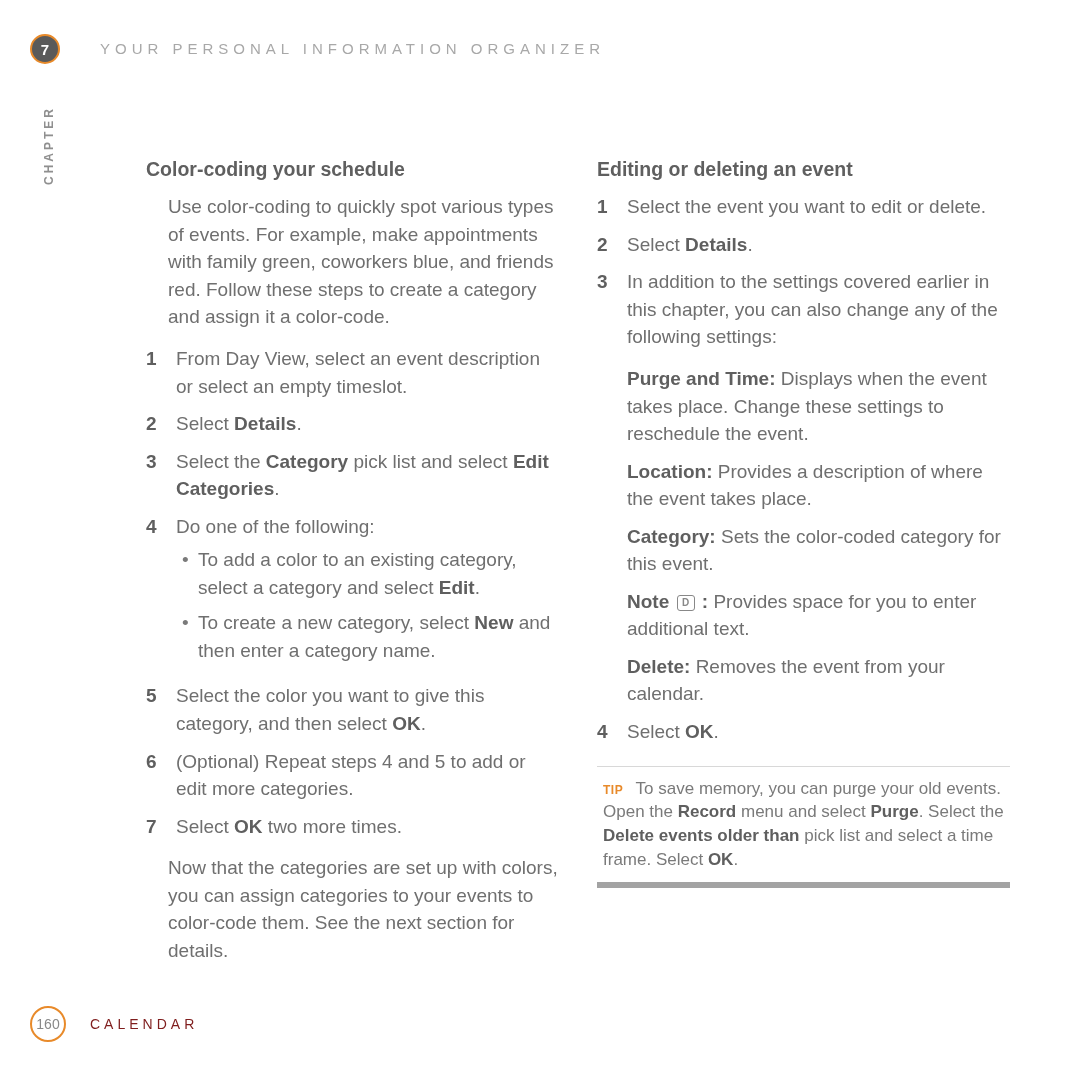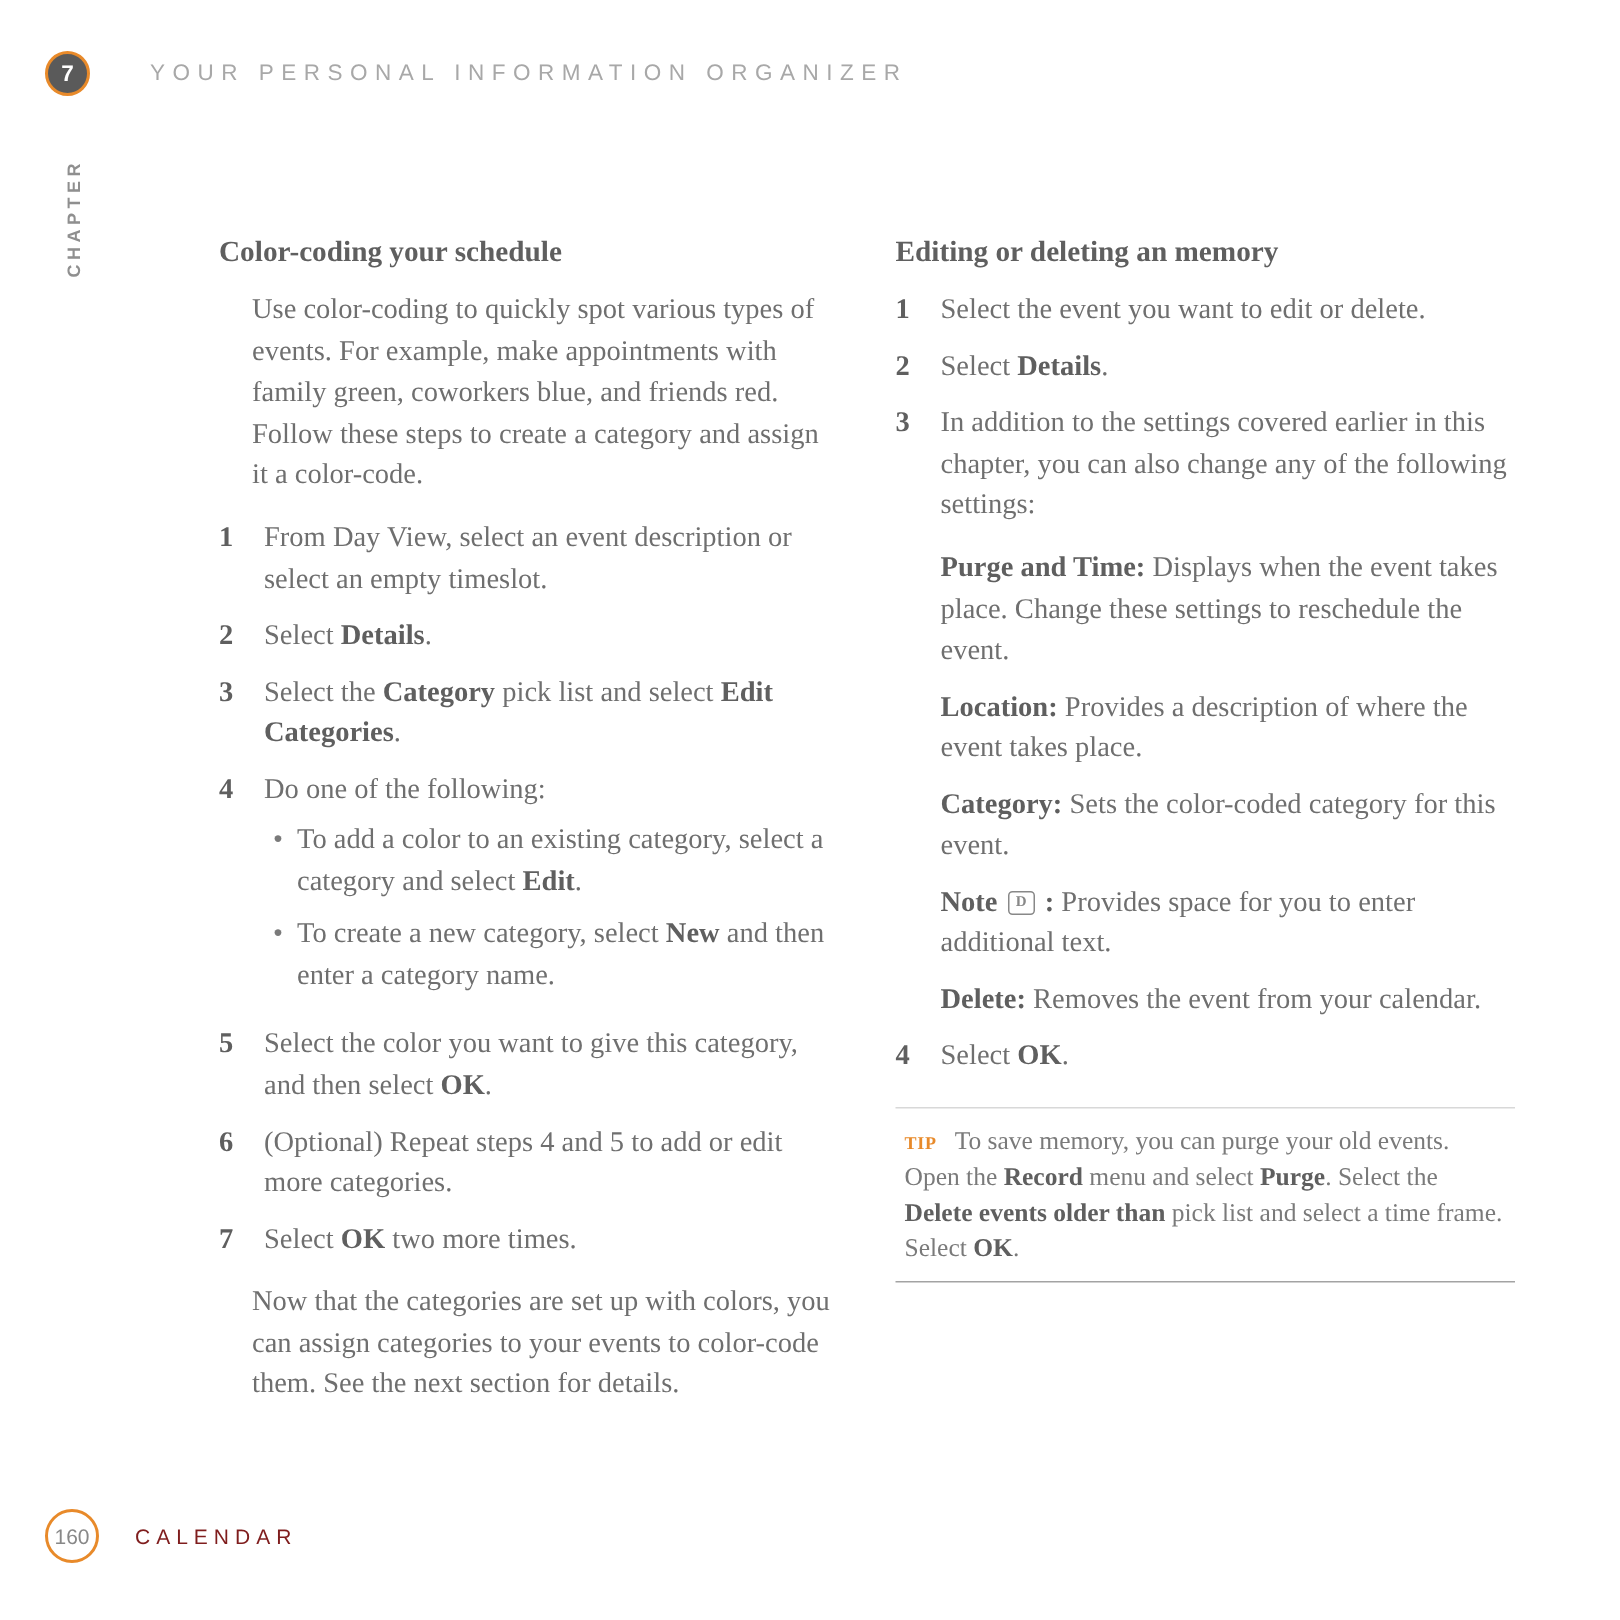--- a/index.html
+++ b/index.html
@@ -54,21 +54,20 @@
     left: 146px;
     right: 70px;
     bottom: 90px;
     display: flex;
     gap: 38px;
   }
   .col {
     flex: 1;
     font-size: 19px;
     line-height: 1.45;
-    font-family: Liberation Serif, serif;
   }
   .sec-heading {
     font-weight: 700;
     color: #5f5f5f;
     margin-bottom: 10px;
     font-size: 19.5px;
   }
   .para { margin-bottom: 14px; color: #6f6f6f; margin-left: 22px; }
   .numlist { list-style: none; padding: 0; margin: 0 0 14px 0; }
   .numlist > li {
@@ -116,21 +115,21 @@
     border-radius: 3px;
     align-items: center;
     justify-content: center;
     font-size: 10px;
     font-weight: 700;
     color: #888;
     margin: 0 2px;
   }
   .tip-box {
     border-top: 1px solid #d8d8d8;
-    border-bottom: 1px solid #a3a3a3;
+    border-bottom: 6px solid #a3a3a3;
     padding: 10px 6px;
     margin-top: 20px;
     font-size: 17px;
     line-height: 1.4;
     color: #7a7a7a;
   }
   .tip-label {
     color: #e88a2a;
     font-weight: 700;
     font-size: 12px;
@@ -225,21 +224,21 @@
         <span class="body">
           <span>Select </span><span class="bold">OK</span><span> two more times.</span>
         </span>
       </li>
     </ol>
 
     <p class="para">Now that the categories are set up with colors, you can assign categories to your events to color-code them. See the next section for details.</p>
   </div>
 
   <div class="col">
-    <div class="sec-heading">Editing or deleting an memory</div>
+    <div class="sec-heading">Editing or deleting an event</div>
 
     <ol class="numlist">
       <li>
         <span class="num">1</span>
         <span class="body">Select the event you want to edit or delete.</span>
       </li>
       <li>
         <span class="num">2</span>
         <span class="body">
           <span>Select </span><span class="bold">Details</span><span>.</span>

